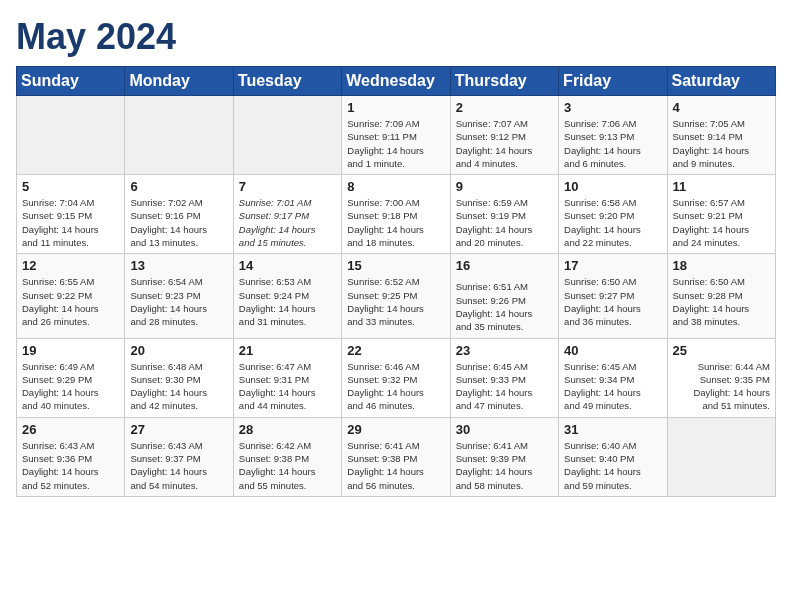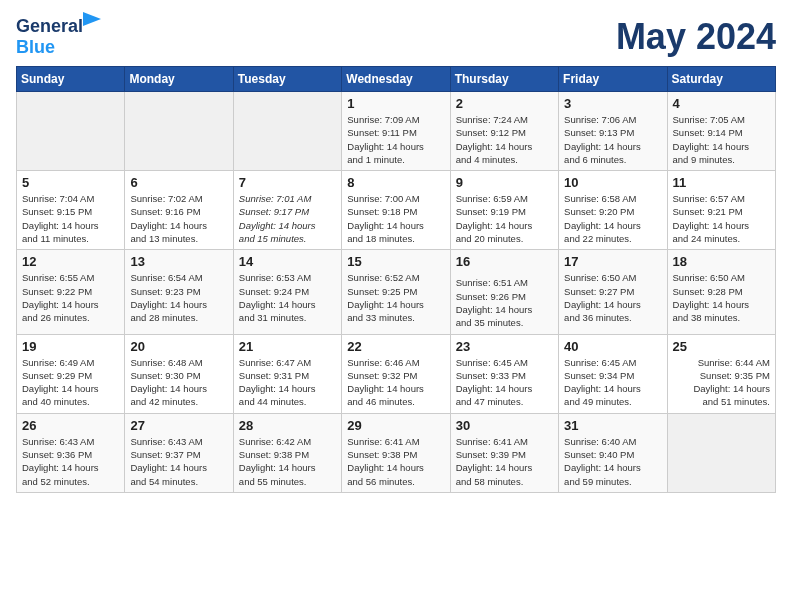--- a/index.html
+++ b/index.html
@@ -34,21 +34,21 @@
       color: #333;
     }
     .calendar {
       width: 100%;
       border-collapse: collapse;
       border: 1px solid #ccc;
     }
     .calendar th {
       background: #2255a4;
       color: #fff;
-      font-size: 12px;
+      font-size: 16px;
       font-weight: bold;
       padding: 5px 4px;
       text-align: left;
       border: 1px solid #1a4080;
     }
     .calendar td {
       border: 1px solid #ccc;
       vertical-align: top;
       padding: 4px 5px;
       font-size: 10px;
@@ -74,31 +74,20 @@
       line-height: 1.4;
     }
     .empty-cell {
       background: #f0f0f0 !important;
     }
   </style>
 </head>
 <body>
 
 <div class="header">
-  <div class="logo">
-  <div style="display:flex;align-items:center;">
-    <div style="position:relative;">
-      <span style="font-size:18px;font-weight:bold;color:#1a3a6b;">General</span>
-      <svg width="18" height="14" viewBox="0 0 18 14" style="position:absolute;top:-4px;right:-18px;">
-        <polygon points="0,0 18,7 0,14" fill="#2196f3"></polygon>
-      </svg>
-    </div>
-  </div>
-  <div><span style="font-size:18px;font-weight:bold;color:#2196f3;">Blue</span></div>
-</div>
   <div class="title-section">
     <div class="month-title">May 2024</div>
   </div>
 </div>
 
 <table class="calendar">
   <thead>
     <tr>
     <th>Sunday</th>
         <th>Monday</th>
@@ -116,21 +105,21 @@
         <td class="empty-cell"></td>
         <td>
           <div class="day-number">1</div>
           <div class="day-info" style="white-space: pre-line;">Sunrise: 7:09 AM
 Sunset: 9:11 PM
 Daylight: 14 hours
 and 1 minute.</div>
         </td>
         <td>
           <div class="day-number">2</div>
-          <div class="day-info" style="white-space: pre-line;">Sunrise: 7:24 AM
+          <div class="day-info" style="white-space: pre-line;">Sunrise: 7:07 AM
 Sunset: 9:12 PM
 Daylight: 14 hours
 and 4 minutes.</div>
         </td>
         <td>
           <div class="day-number">3</div>
           <div class="day-info" style="white-space: pre-line;">Sunrise: 7:06 AM
 Sunset: 9:13 PM
 Daylight: 14 hours
 and 6 minutes.</div>

